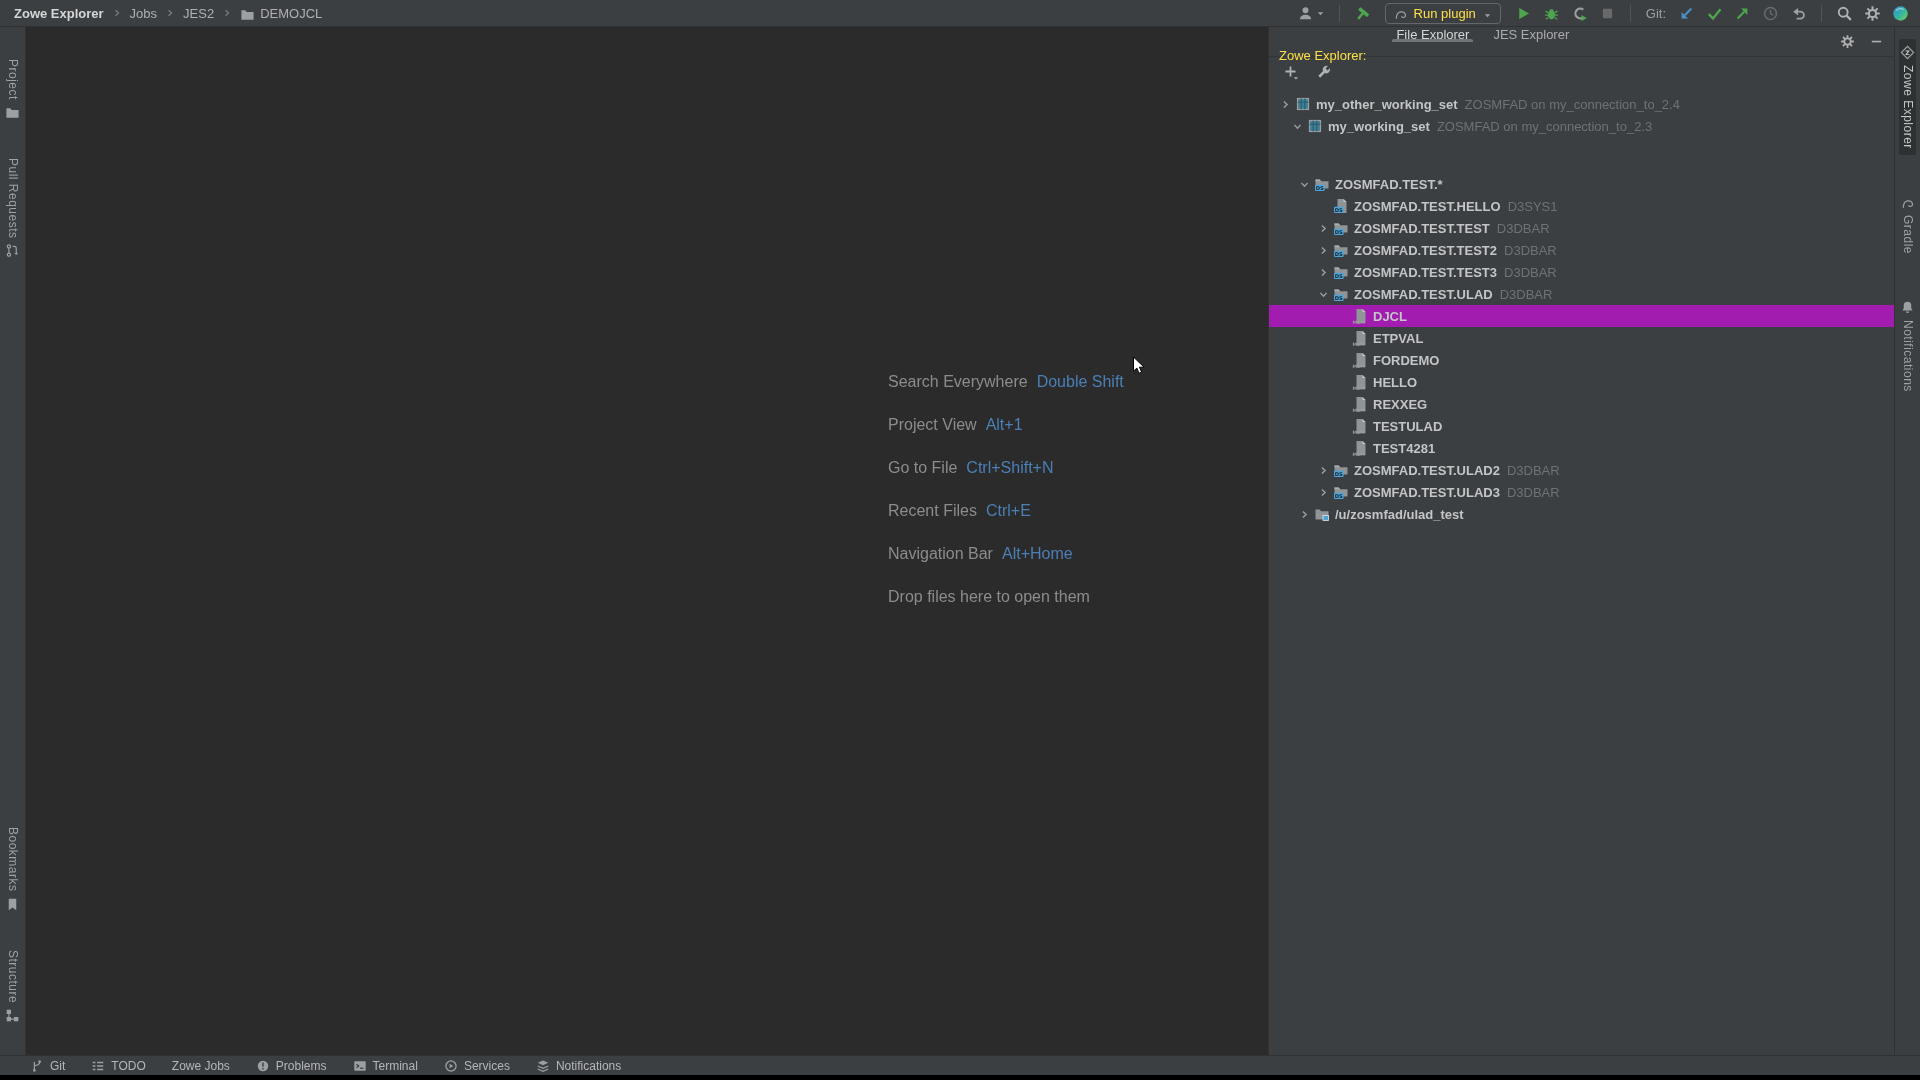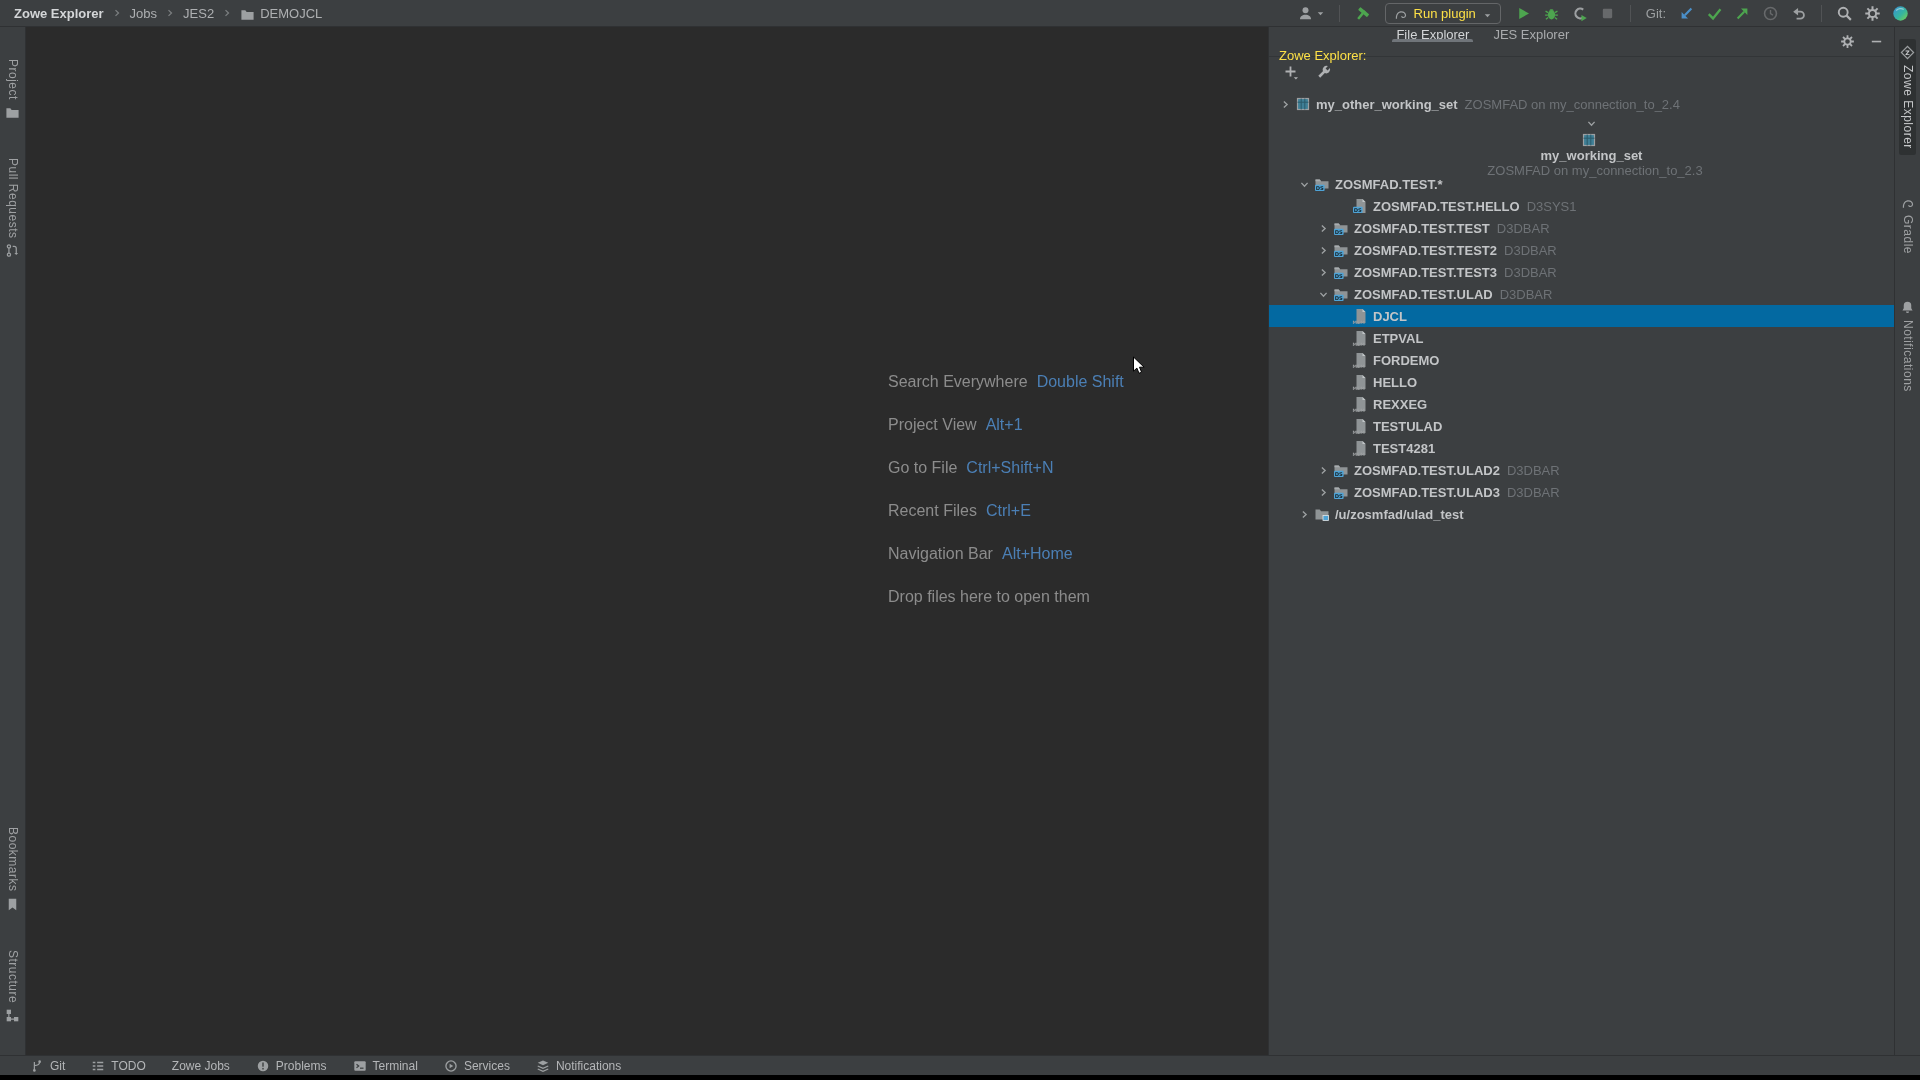--- a/index.html
+++ b/index.html
@@ -57,21 +57,21 @@
   .tw-tabs { display:flex; align-items:flex-start; height:100%; }
   .tw-tab { display:flex; align-items:center; padding:0 12px; font-size:13px; color:#a9abad; cursor:pointer; position:relative; }
   .tw-tab.selected { color:#d4d6d8; }
   .tw-tab.selected::after { content:""; position:absolute; left:8px; right:8px; bottom:0; height:3px; background:#70757a; border-radius:2px 2px 0 0; }
   .tw-header-right { margin-left:auto; display:flex; align-items:center; gap:10px; }
   .tw-header-right .tb-icon svg { width:15px; height:15px; }
   .tw-toolbar { height:30px; flex:0 0 30px; display:flex; align-items:center; gap:14px; padding-left:12px; }
   .tw-toolbar .tb-icon svg { width:16px; height:16px; }
   .tree { flex:1 1 auto; overflow:hidden; padding-top:6px; }
   .tree-row { height:22px; display:flex; align-items:center; font-size:13px; white-space:nowrap; cursor:pointer; }
-  .tree-row.selected { background:#0369a1; }
+  .tree-row.selected { background:#a21caf; }
   .chev { width:17px; height:16px; flex:0 0 17px; display:inline-flex; align-items:center; justify-content:center; }
   .chev svg { width:13px; height:13px; }
   .t-icon { width:17px; height:16px; margin-right:5px; display:inline-flex; align-items:center; justify-content:center; }
   .t-icon svg { width:16px; height:16px; }
   .t-name { color:#c3c5c7; font-weight:600; }
   .t-suffix { color:#6e7276; margin-left:7px; font-weight:400; }
 
   
   .status-bar { height:20px; flex:0 0 20px; background:#3c3f41; border-top:1px solid #2f3133;
                 display:flex; align-items:center; gap:26px; padding-left:30px; }
@@ -353,21 +353,21 @@
             </span>
             <span class="t-icon">
               <svg viewBox="0 0 16 16">
                 <rect x="2.5" y="2.5" width="11" height="11" fill="#3f7f96" stroke="#9da0a2" stroke-width="1.2"></rect>
                 <path d="M2.5 6.2h11M6.2 2.5v11M9.8 2.5v11" stroke="#2b5a6b" stroke-width="1"></path>
               </svg>
             </span>
             <span class="t-name">my_other_working_set</span>
             <span class="t-suffix">ZOSMFAD on my_connection_to_2.4</span>
           </div>
-          <div class="tree-row" style="padding-left: 20px; flex-direction: column;">
+          <div class="tree-row" style="padding-left: 20px;">
             <span class="chev">
               <svg viewBox="0 0 16 16">
                 <path d="M4.2 6L8 10l3.8-4" stroke="#9da0a2" stroke-width="1.7" fill="none"></path>
               </svg>
             </span>
             <span class="t-icon">
               <svg viewBox="0 0 16 16">
                 <rect x="2.5" y="2.5" width="11" height="11" fill="#3f7f96" stroke="#9da0a2" stroke-width="1.2"></rect>
                 <path d="M2.5 6.2h11M6.2 2.5v11M9.8 2.5v11" stroke="#2b5a6b" stroke-width="1"></path>
               </svg>
@@ -384,21 +384,21 @@
             <span class="t-icon">
               <svg viewBox="0 0 16 16">
                 <path d="M1.5 12.5v-9h4.2l1.4 1.8h7.4v7.2z" fill="#8f9496"></path>
                 <path d="M1.5 3.5h4.2l1.4 1.8H1.5z" fill="#a8adb0"></path>
                 <rect x="1" y="8.8" width="9.6" height="6.2" rx="1" fill="#4fa3d6"></rect>
                 <text x="5.8" y="13.8" font-size="5.2" font-weight="bold" fill="#16272f" text-anchor="middle" font-family="DejaVu Sans,sans-serif">DS</text>
               </svg>
             </span>
             <span class="t-name">ZOSMFAD.TEST.*</span>
           </div>
-          <div class="tree-row" style="padding-left: 46px; margin-left: 19px;">
+          <div class="tree-row" style="padding-left: 46px;">
             <span class="chev"></span>
             <span class="t-icon">
               <svg viewBox="0 0 16 16">
                 <path d="M4.5 1h6l3 3v11h-9z" fill="#8f9496"></path>
                 <path d="M10.5 1v3h3z" fill="#c2c6c8"></path>
                 <rect x="1" y="8.8" width="9.6" height="6.2" rx="1" fill="#4fa3d6"></rect>
                 <text x="5.8" y="13.8" font-size="5.2" font-weight="bold" fill="#16272f" text-anchor="middle" font-family="DejaVu Sans,sans-serif">DS</text>
               </svg>
             </span>
             <span class="t-name">ZOSMFAD.TEST.HELLO</span>

